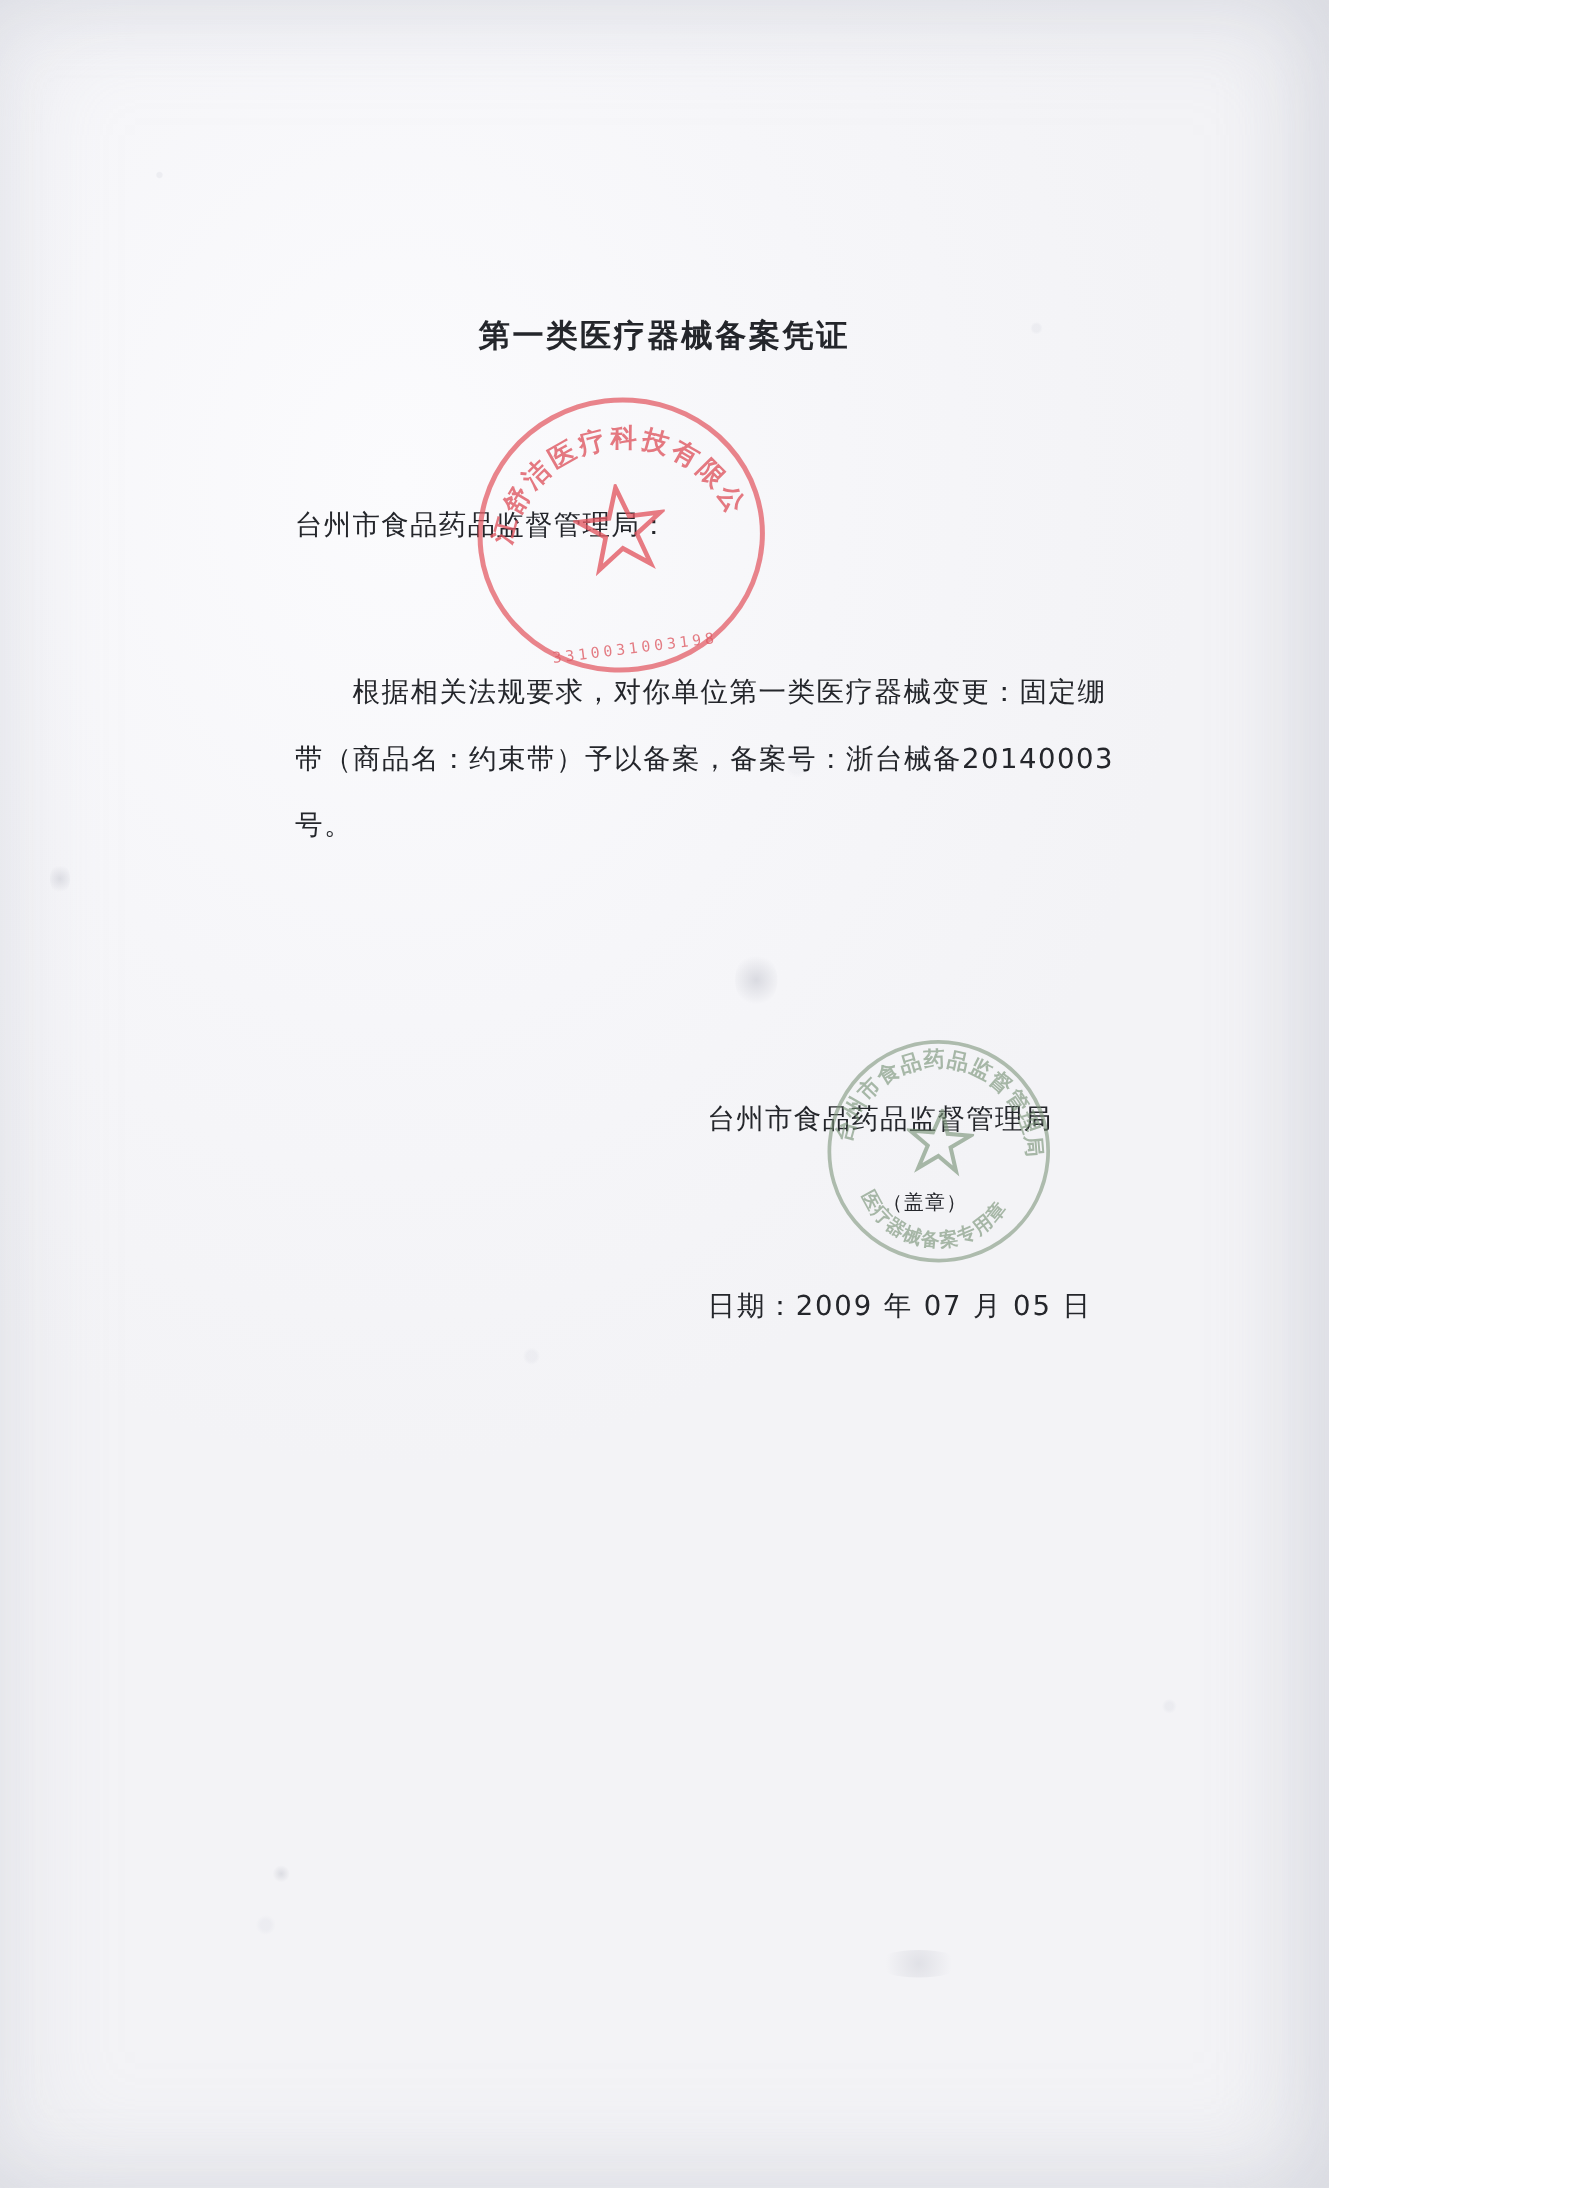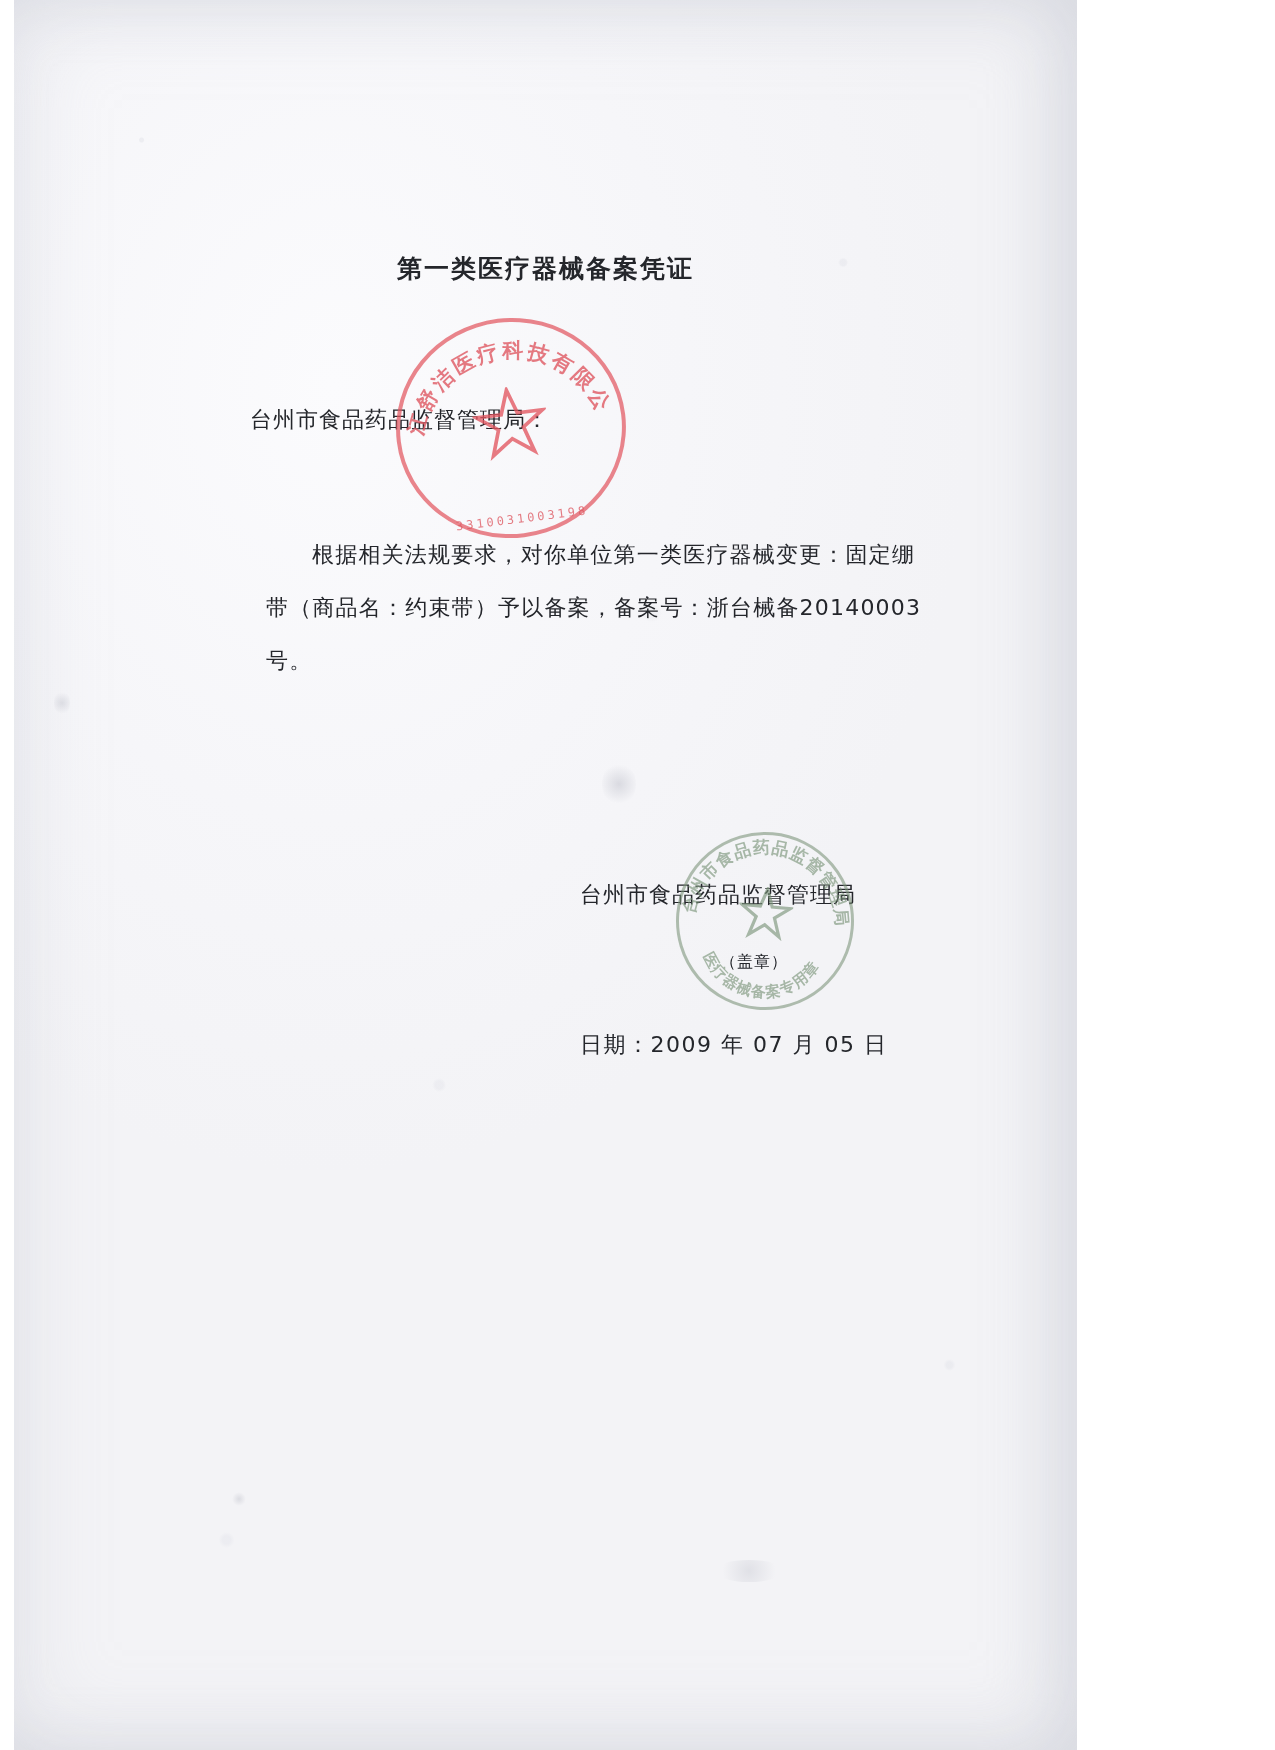--- a/index.html
+++ b/index.html
@@ -16,21 +16,20 @@
 
   
   .sheet {
     position: absolute;
     left: 0; top: 0;
     width: 1063px;
     height: 1750px;
     background:
       radial-gradient(ellipse 60% 45% at 30% 22%, #fbfbfd 0%, #f6f6f9 55%, #f3f3f6 100%),
       linear-gradient(180deg, #f7f7f9 0%, #f4f4f7 40%, #f2f2f5 72%, #efeff3 100%);
-    margin-left: 14px;
   }
   
   .grain {
     position: absolute;
     inset: 0;
     background-image:
       radial-gradient(circle at 12% 8%, rgba(210,212,220,.28) 0 2px, rgba(0,0,0,0) 3px),
       radial-gradient(circle at 78% 15%, rgba(206,208,218,.22) 0 3px, rgba(0,0,0,0) 5px),
       radial-gradient(circle at 40% 62%, rgba(208,210,220,.20) 0 4px, rgba(0,0,0,0) 7px),
       radial-gradient(circle at 88% 78%, rgba(205,208,218,.22) 0 3px, rgba(0,0,0,0) 6px),
@@ -65,21 +64,21 @@
   .addressee {
     position: absolute;
     left: 236px;
     top: 405px;
     font-size: 22px;
     letter-spacing: 1px;
     color: #24262b;
   }
   .body-text {
     position: absolute;
-    left: 252px;
+    left: 236px;
     top: 528px;
     width: 660px;
     font-size: 22px;
     line-height: 53px;
     letter-spacing: 1.2px;
     color: #24262b;
     text-indent: 46px;
   }
   .issuer {
     position: absolute;

